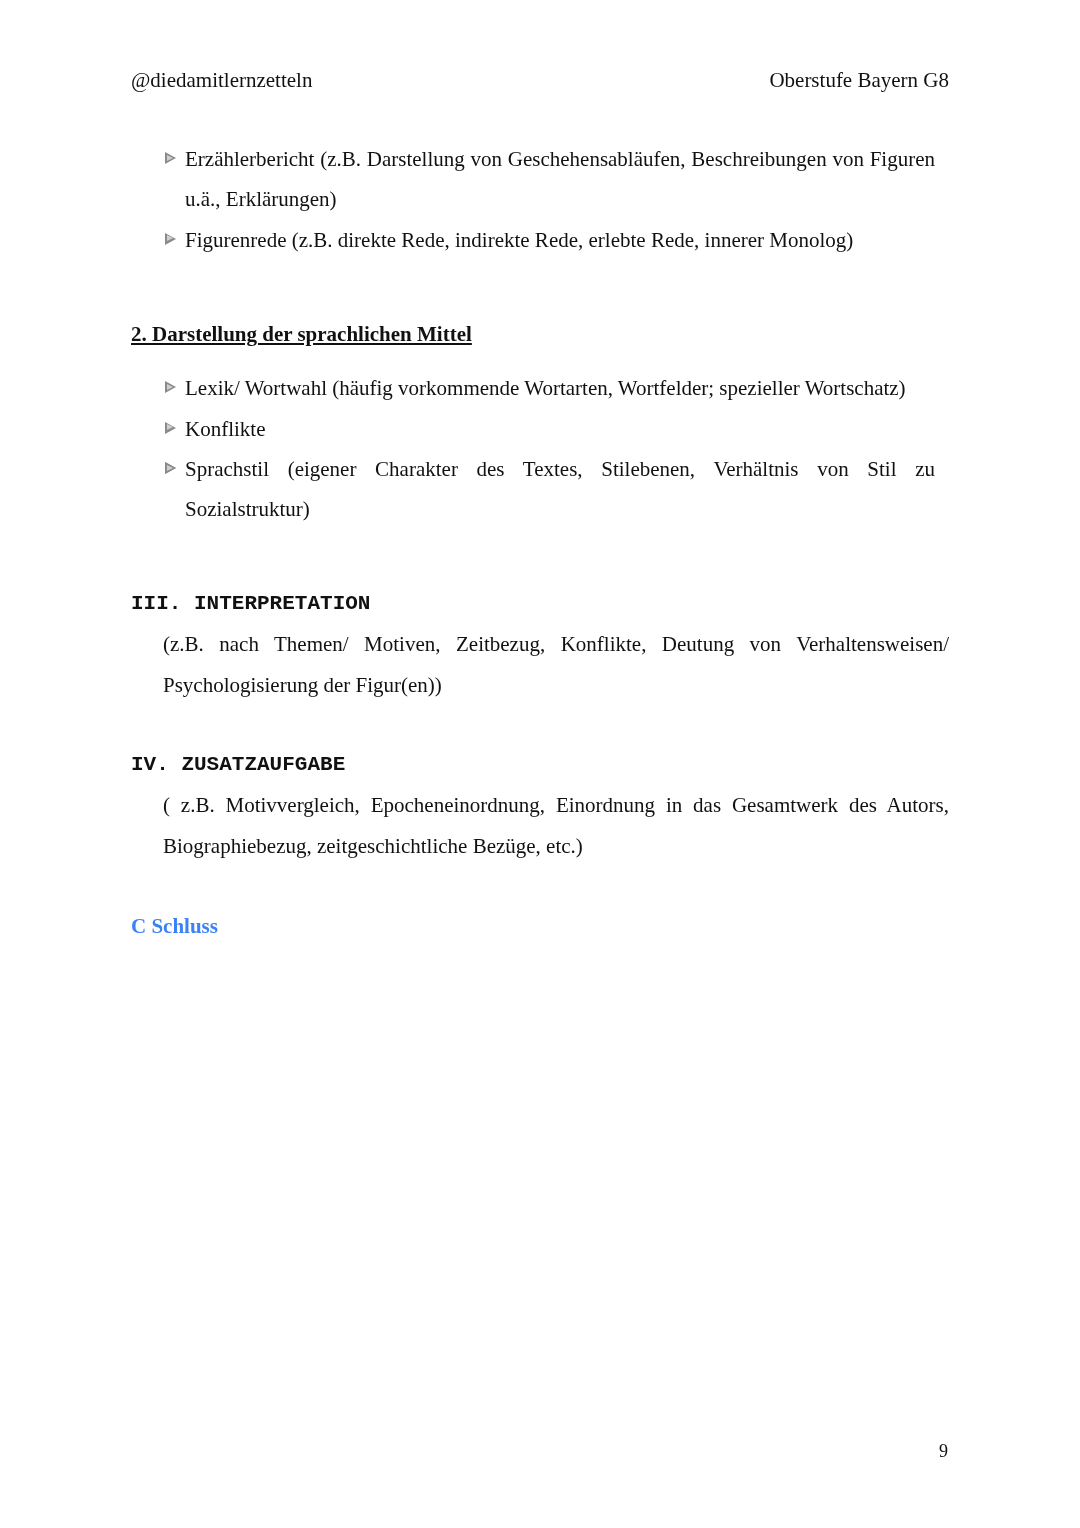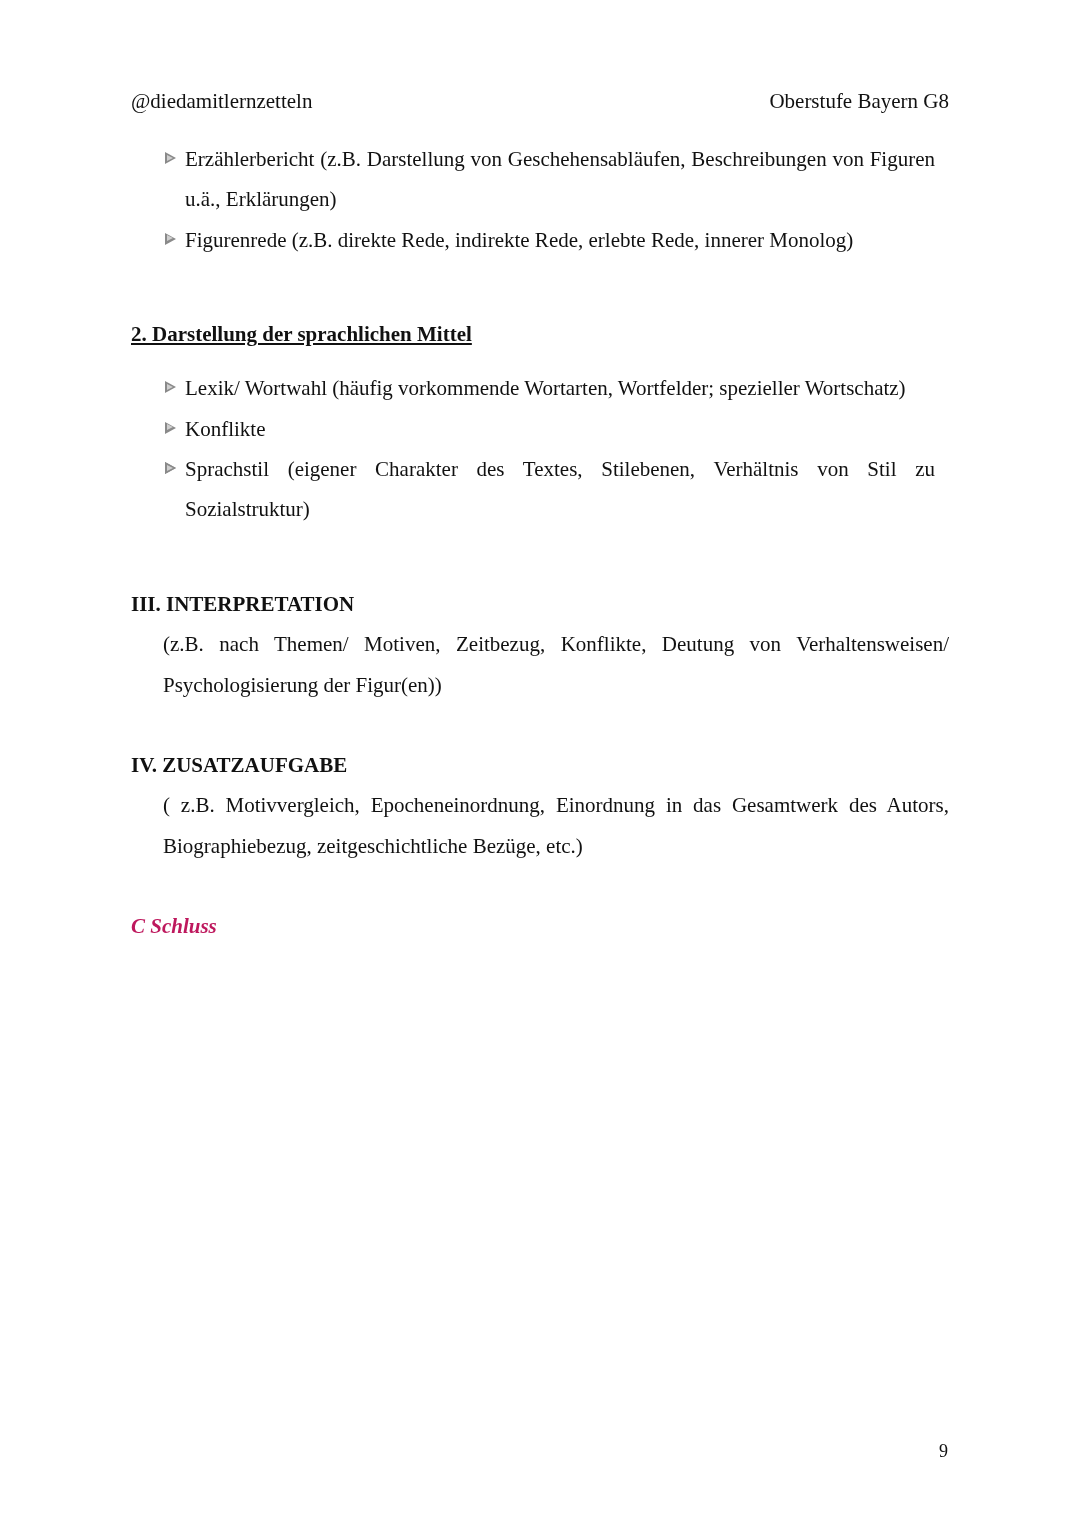--- a/index.html
+++ b/index.html
@@ -1,34 +1,34 @@
 <!DOCTYPE html>
 <html><head>
 <meta charset="utf-8">
 <style>
   html, body { margin: 0; padding: 0; background: #ffffff; }
   body { width: 1080px; height: 1528px; position: relative; overflow: hidden;
          font-family: "Liberation Serif", "DejaVu Serif", serif; color: #111111; }
-  .hdr { position: absolute; top: 66px; font-size: 21px; line-height: 28px; margin-top: 21px; }
+  .hdr { position: absolute; top: 66px; font-size: 21px; line-height: 28px; }
   .hdr-left { left: 131px; }
   .hdr-right { right: 131px; }
   .content { position: absolute; left: 131px; top: 125px; width: 818px; font-size: 21px; line-height: 40.3px; }
   .bullets { margin: 14px; padding: 0; list-style: none; }
   .bullet { position: relative; padding-left: 40px; text-align: justify; }
   .bullet .tri { position: absolute; left: 20px; top: 13px; width: 0; height: 0;
                  border-top: 6.5px solid transparent; border-bottom: 6.5px solid transparent;
                  border-left: 11px solid #8a8a8a; }
   .bullet .tri::after { content: ""; position: absolute; left: -9px; top: -3.5px; width: 0; height: 0;
                  border-top: 3.5px solid transparent; border-bottom: 3.5px solid transparent;
                  border-left: 6px solid #cfcfcf; }
   .gap { height: 40.3px; }
   .subheading { text-decoration: underline; font-weight: bold; }
-  .heading { font-weight: bold; }
+  .heading { font-weight: bold; font-family: Liberation Mono, monospace; }
   .para { text-align: justify; margin-left: 32px; }
-  .section-c { font-weight: bold; color: #be185d; font-style: italic; }
+  .section-c { font-weight: bold; color: #3b82f6; }
   .page-num { position: absolute; left: 939px; top: 1441px; font-size: 18px; }
 </style>
 </head>
 <body>
 
 <div class="hdr hdr-left">@diedamitlernzetteln</div>
 <div class="hdr hdr-right">Oberstufe Bayern G8</div>
 
 <div class="content">
   <ul class="bullets">

